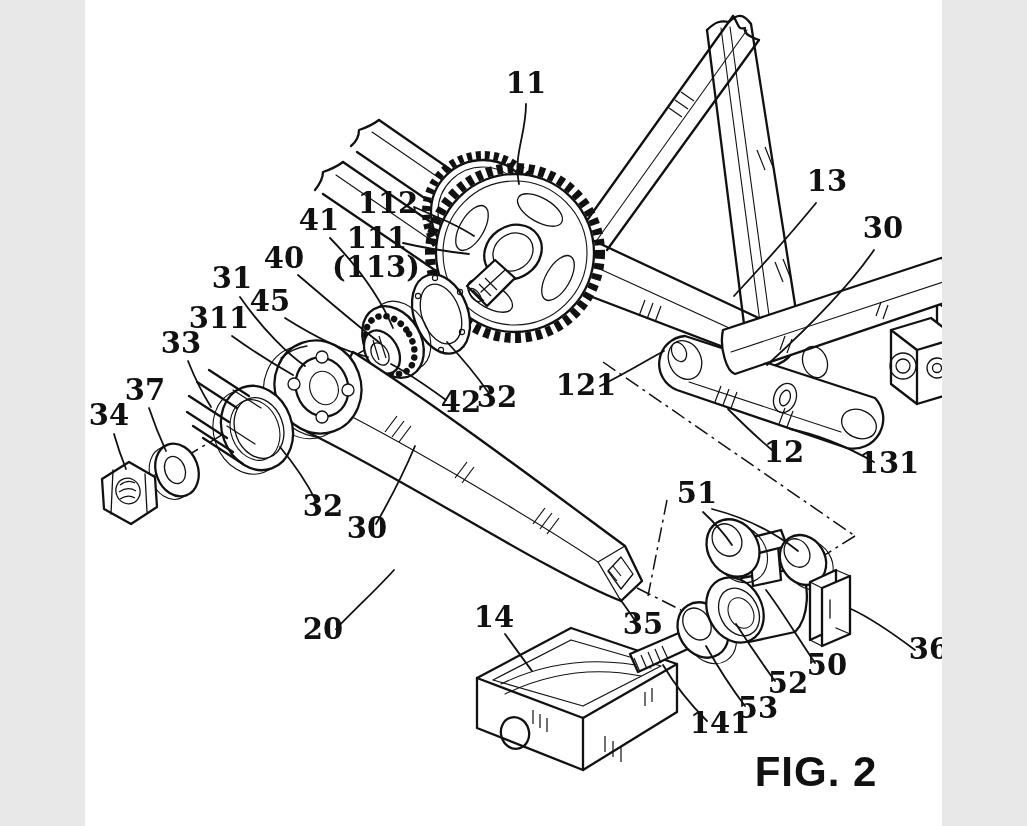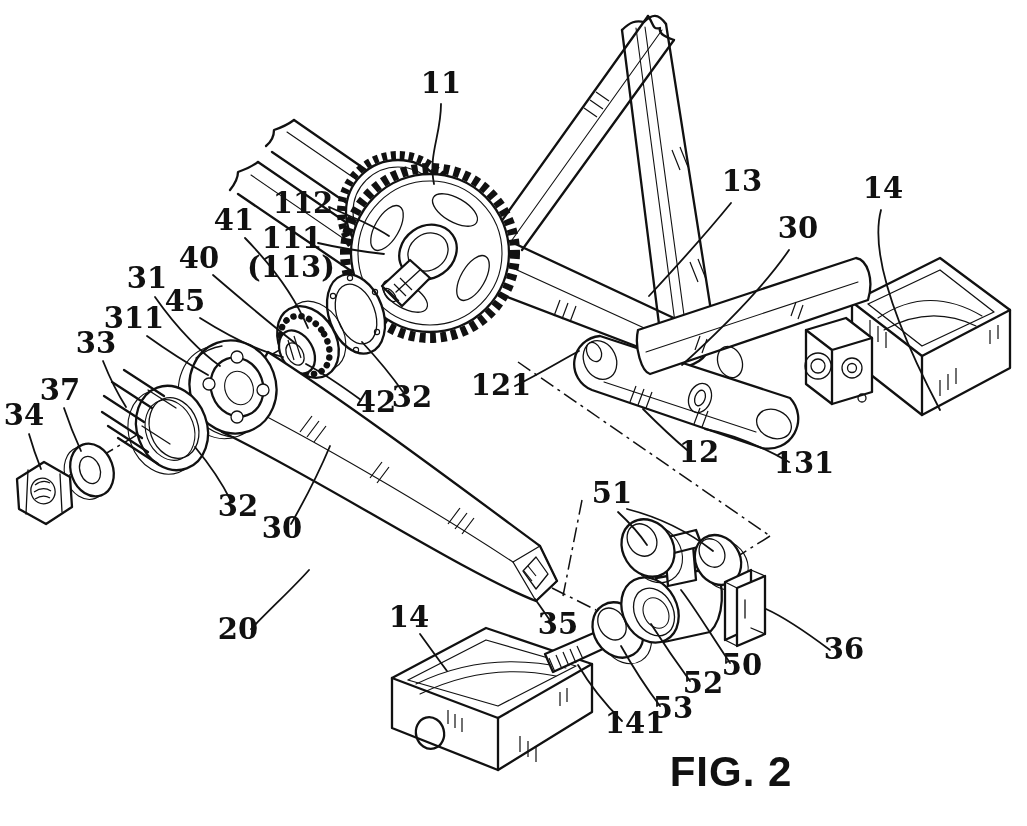--- a/index.html
+++ b/index.html
@@ -1,16 +1,16 @@
 <!DOCTYPE html>
 <html style="--ink: #111111; --paper: #ffffff;"><head>
 <meta charset="utf-8">
 <style>
   html,body{margin:0;padding:0;background:#e8e8e8;}
-  .page{position:relative;width:1027px;height:826px;background:var(--paper,#fff);margin:0 auto;overflow:hidden;}
+  .page{position:relative;width:857px;height:826px;background:var(--paper,#fff);margin:0 auto;overflow:hidden;}
   svg{display:block;}
   .s{stroke:var(--ink,#111);fill:none;stroke-width:2.3;stroke-linecap:round;stroke-linejoin:round;}
   .f{stroke:var(--ink,#111);fill:var(--paper,#fff);stroke-width:2.3;stroke-linecap:round;stroke-linejoin:round;}
   .t{stroke-width:1.3;}
   .u{stroke-width:1.1;}
   .teeth{stroke-dasharray:6 4.6;stroke-width:10;stroke-linecap:butt;}
   .teeth2{stroke-dasharray:5 4;stroke-width:8;stroke-linecap:butt;}
   .balls{stroke-dasharray:0.1 8;stroke-width:6.5;stroke-linecap:round;}
   .dd{stroke:var(--ink,#111);fill:none;stroke-width:1.5;stroke-dasharray:15 5 3 5;}
   .hatch{stroke:var(--ink,#111);fill:none;stroke-width:1.2;}

